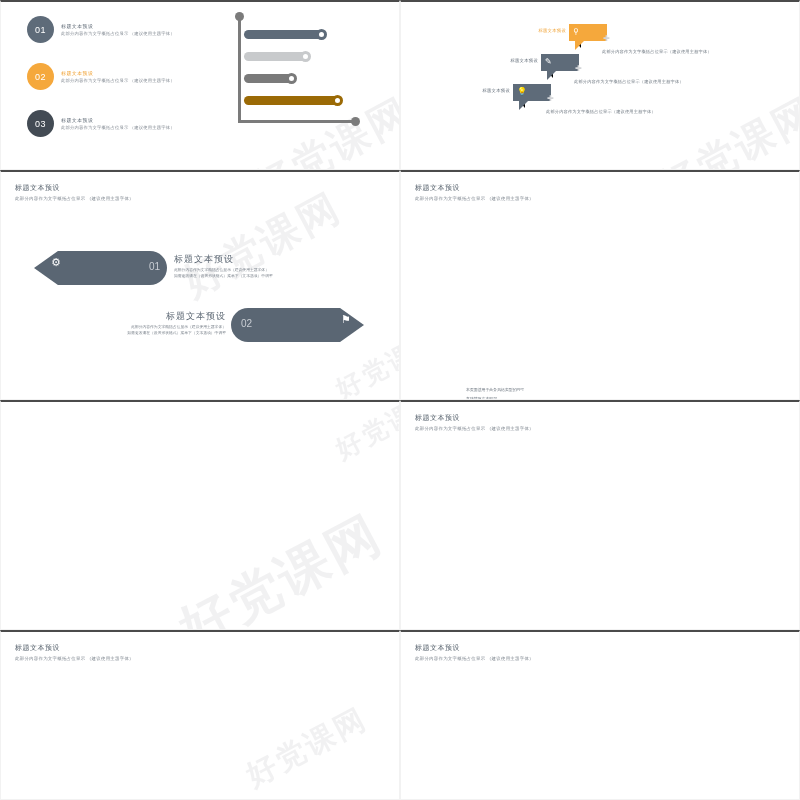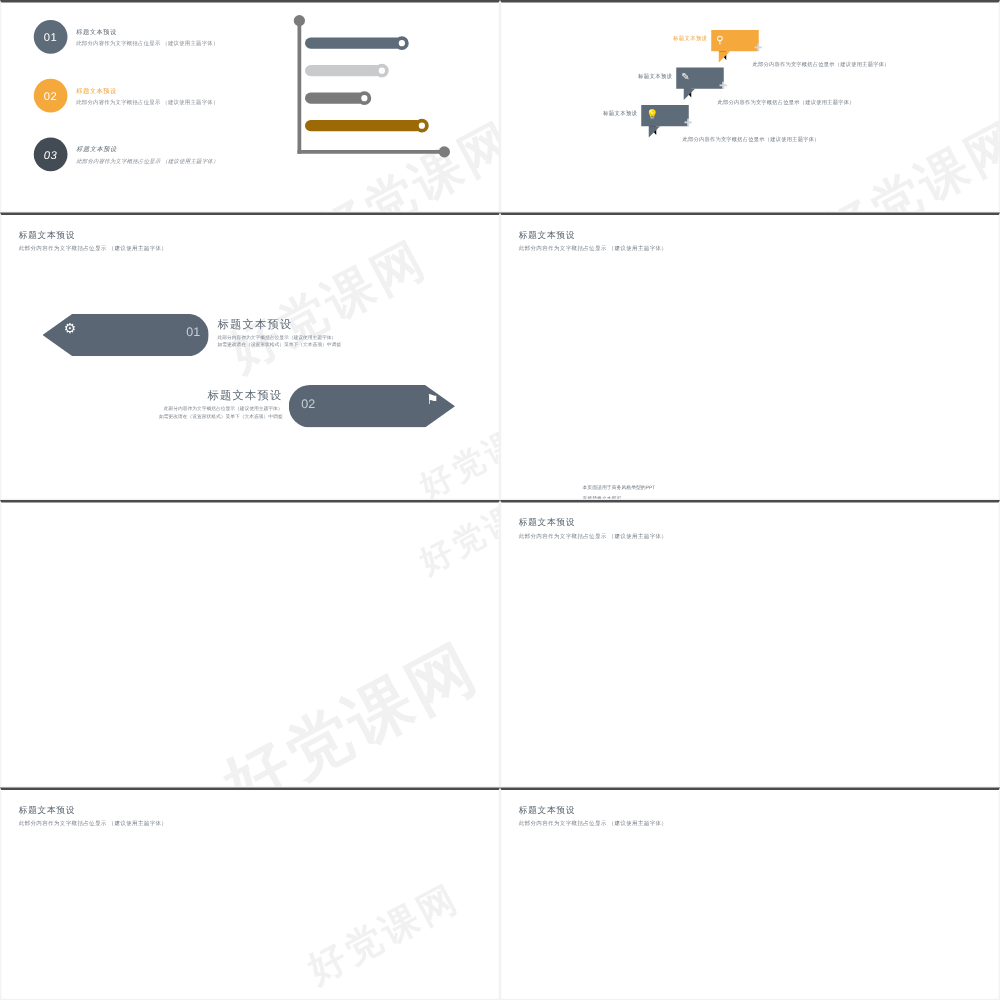--- a/index.html
+++ b/index.html
@@ -100,21 +100,21 @@
     </div>
 
     <div class="s1row" style="left:26px; top:61px;">
       <div class="s1circ" style="background:#f5a83c">02</div>
       <div class="s1txt">
         <div class="a or">标题文本预设</div>
         <div class="b">此部分内容作为文字概括占位显示 （建议使用主题字体）</div>
       </div>
     </div>
 
-    <div class="s1row" style="left:26px; top:108px;font-style:italic;">
+    <div class="s1row" style="left:26px; top:108px;">
       <div class="s1circ" style="background:#434b54">03</div>
       <div class="s1txt">
         <div class="a">标题文本预设</div>
         <div class="b">此部分内容作为文字概括占位显示 （建议使用主题字体）</div>
       </div>
     </div>
 
     <div class="axis axisV"></div>
     <div class="axis axisH"></div>
     <div class="dotk" style="left:234px;top:10px;"></div>

